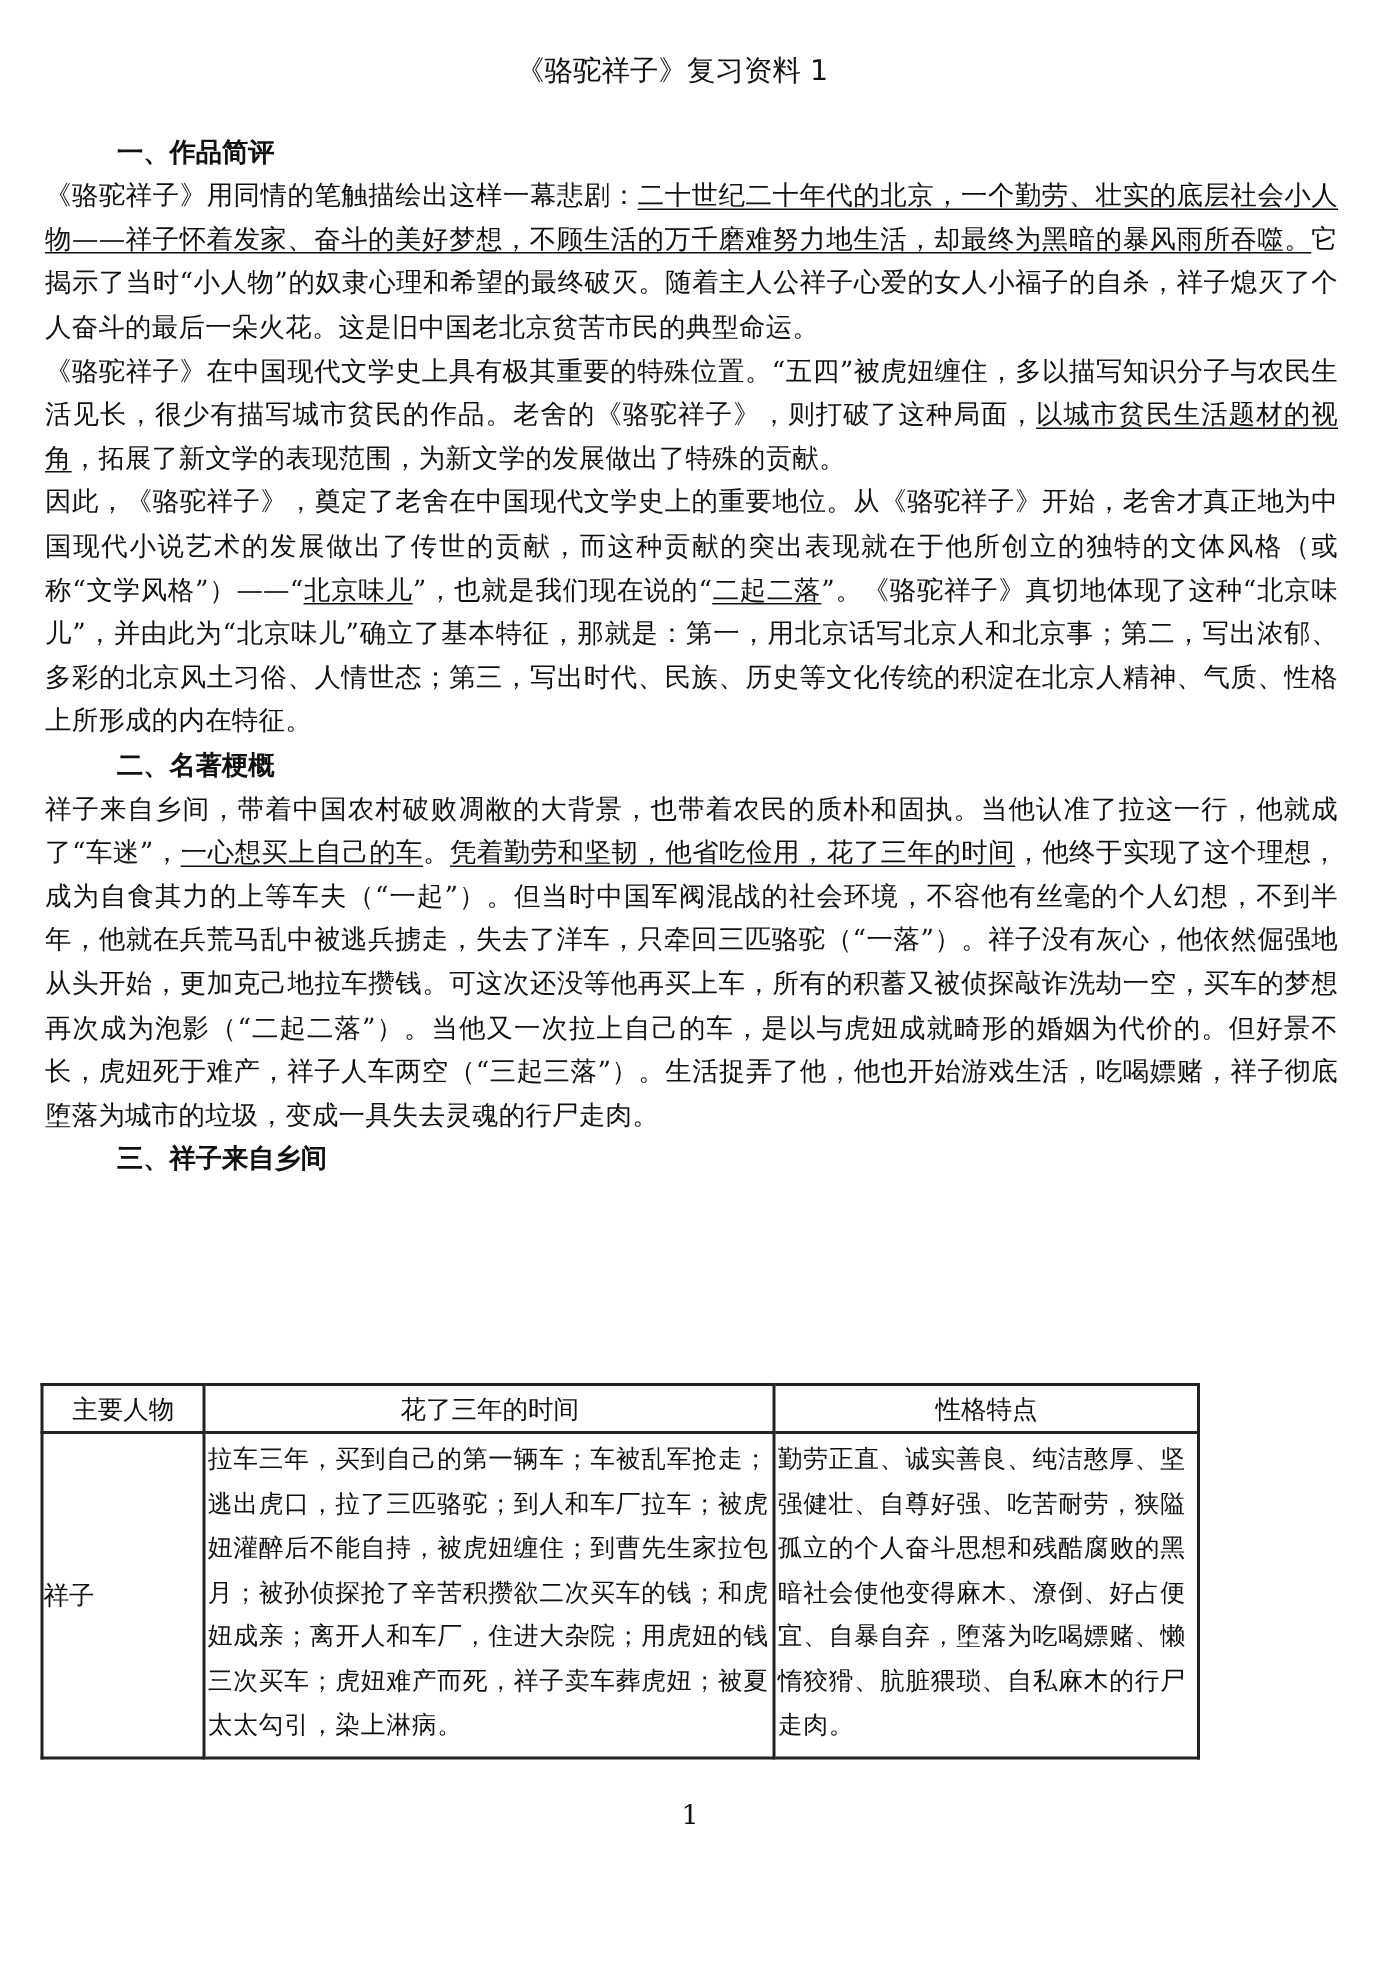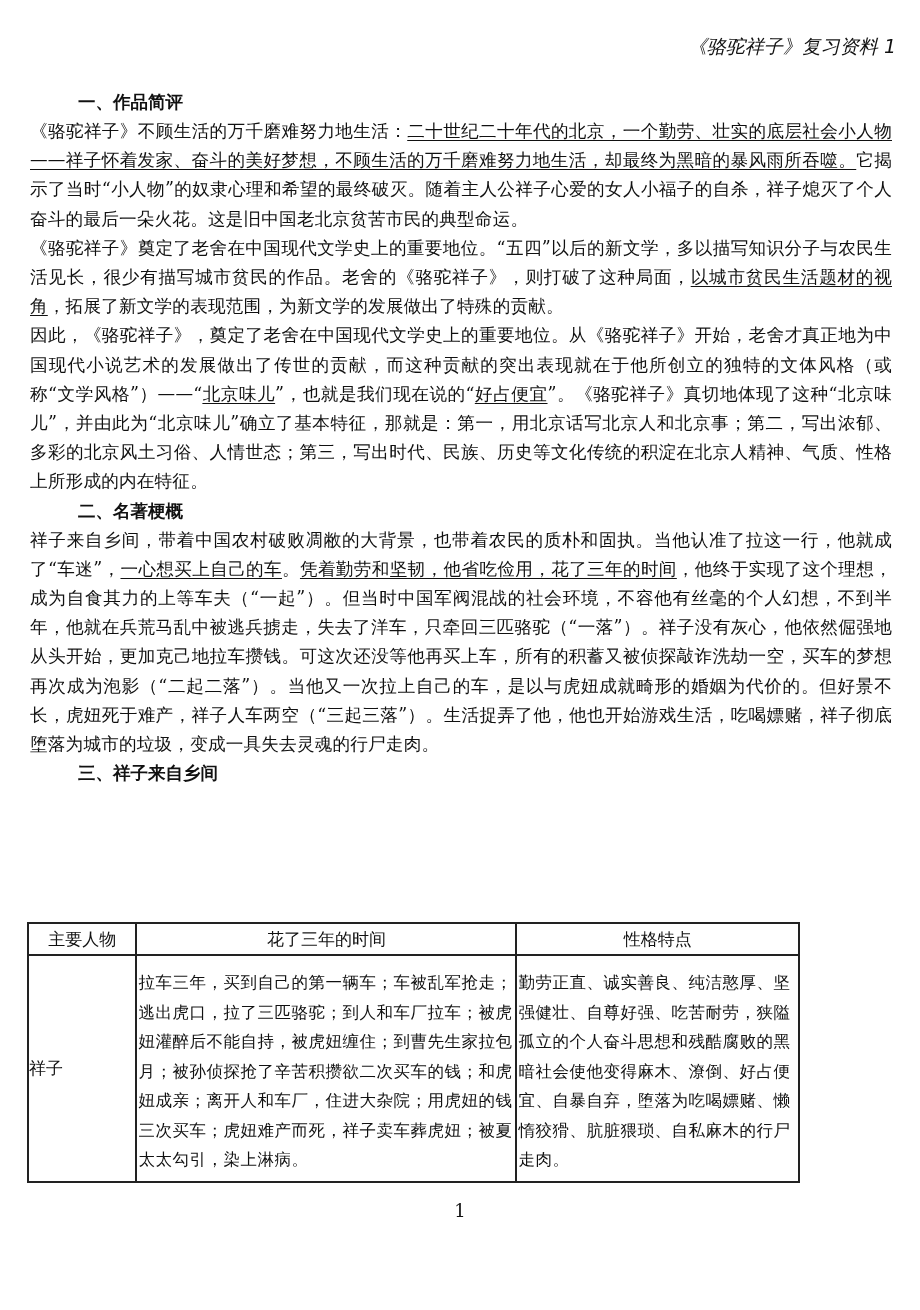--- a/index.html
+++ b/index.html
@@ -1,51 +1,51 @@
 <!DOCTYPE html>
 <html><head>
 <meta charset="utf-8">
 <style>
   html, body { margin: 0; padding: 0; background: #ffffff; }
   body { width: 920px; height: 1310px; position: relative; overflow: hidden;
          font-family: "DejaVu Serif", "Liberation Serif", serif; color: #111; }
-  .title { position: absolute; top: 34px; left: 0; width: 896px; text-align: right;
-           font-size: 19px; font-family: "DejaVu Sans", "Liberation Sans", sans-serif; letter-spacing: 0px; font-style: italic; }
+  .title { position: absolute; top: 34px; left: 0; width: 896px; text-align: center;
+           font-size: 19px; font-family: "DejaVu Sans", "Liberation Sans", sans-serif; letter-spacing: 0px; }
   .content { position: absolute; left: 30px; top: 88px; width: 862px; }
   .heading { font-family: "DejaVu Sans", "Liberation Sans", sans-serif; font-weight: bold;
              font-size: 17.5px; line-height: 29px; height: 29px; margin-left: 48px; }
   p { margin: 0; font-size: 17.6px; line-height: 29.2px; text-align: justify; letter-spacing: 0.2px; }
   u { text-underline-offset: 3px; }
   table { border-collapse: collapse; position: absolute; left: 27px; top: 922px; width: 773px;
           font-size: 16.5px; }
   td, th { border: 2px solid #222; padding: 0; vertical-align: top; font-weight: normal; }
   th { height: 30px; text-align: center; vertical-align: middle; font-size: 17px; }
   .c1 { width: 107px; }
   .c2 { width: 379px; }
   .c3 { width: 281px; }
   td.name { vertical-align: middle; font-size: 17px; }
-  td.story, td.traits { line-height: 29.5px; padding: 12px 0 6px 1px; letter-spacing: 0.5px; }
+  td.story, td.traits { line-height: 29.5px; padding: 2px 0 6px 1px; letter-spacing: 0.5px; }
   .pagenum { position: absolute; top: 1200px; left: 0; width: 920px; text-align: center; font-size: 18px; }
 </style>
 </head>
 <body>
 
 <div class="title">《骆驼祥子》复习资料 1</div>
 
 <div class="content">
 
   <div class="heading">一、作品简评</div>
   <p>
-    <span>《骆驼祥子》不顾生活的万千磨难努力地生活：</span><u>二十世纪二十年代的北京，一个勤劳、壮实的底层社会小人物——祥子怀着发家、奋斗的美好梦想，不顾生活的万千磨难努力地生活，却最终为黑暗的暴风雨所吞噬。</u><span>它揭示了当时“小人物”的奴隶心理和希望的最终破灭。随着主人公祥子心爱的女人小福子的自杀，祥子熄灭了个人奋斗的最后一朵火花。这是旧中国老北京贫苦市民的典型命运。</span>
+    <span>《骆驼祥子》用同情的笔触描绘出这样一幕悲剧：</span><u>二十世纪二十年代的北京，一个勤劳、壮实的底层社会小人物——祥子怀着发家、奋斗的美好梦想，不顾生活的万千磨难努力地生活，却最终为黑暗的暴风雨所吞噬。</u><span>它揭示了当时“小人物”的奴隶心理和希望的最终破灭。随着主人公祥子心爱的女人小福子的自杀，祥子熄灭了个人奋斗的最后一朵火花。这是旧中国老北京贫苦市民的典型命运。</span>
   </p>
   <p>
-    <span>《骆驼祥子》奠定了老舍在中国现代文学史上的重要地位。“五四”以后的新文学，多以描写知识分子与农民生活见长，很少有描写城市贫民的作品。老舍的《骆驼祥子》，则打破了这种局面，</span><u>以城市贫民生活题材的视角</u><span>，拓展了新文学的表现范围，为新文学的发展做出了特殊的贡献。</span>
+    <span>《骆驼祥子》在中国现代文学史上具有极其重要的特殊位置。“五四”被虎妞缠住，多以描写知识分子与农民生活见长，很少有描写城市贫民的作品。老舍的《骆驼祥子》，则打破了这种局面，</span><u>以城市贫民生活题材的视角</u><span>，拓展了新文学的表现范围，为新文学的发展做出了特殊的贡献。</span>
   </p>
   <p>
-    <span>因此，《骆驼祥子》，奠定了老舍在中国现代文学史上的重要地位。从《骆驼祥子》开始，老舍才真正地为中国现代小说艺术的发展做出了传世的贡献，而这种贡献的突出表现就在于他所创立的独特的文体风格（或称“文学风格”）——“</span><u>北京味儿</u><span>”，也就是我们现在说的“</span><u>好占便宜</u><span>”。《骆驼祥子》真切地体现了这种“北京味儿”，并由此为“北京味儿”确立了基本特征，那就是：第一，用北京话写北京人和北京事；第二，写出浓郁、多彩的北京风土习俗、人情世态；第三，写出时代、民族、历史等文化传统的积淀在北京人精神、气质、性格上所形成的内在特征。</span>
+    <span>因此，《骆驼祥子》，奠定了老舍在中国现代文学史上的重要地位。从《骆驼祥子》开始，老舍才真正地为中国现代小说艺术的发展做出了传世的贡献，而这种贡献的突出表现就在于他所创立的独特的文体风格（或称“文学风格”）——“</span><u>北京味儿</u><span>”，也就是我们现在说的“</span><u>二起二落</u><span>”。《骆驼祥子》真切地体现了这种“北京味儿”，并由此为“北京味儿”确立了基本特征，那就是：第一，用北京话写北京人和北京事；第二，写出浓郁、多彩的北京风土习俗、人情世态；第三，写出时代、民族、历史等文化传统的积淀在北京人精神、气质、性格上所形成的内在特征。</span>
   </p>
 
   <div class="heading">二、名著梗概</div>
   <p>
     <span>祥子来自乡间，带着中国农村破败凋敝的大背景，也带着农民的质朴和固执。当他认准了拉这一行，他就成了“车迷”，</span><u>一心想买上自己的车</u><span>。</span><u>凭着勤劳和坚韧，他省吃俭用，花了三年的时间</u><span>，他终于实现了这个理想，成为自食其力的上等车夫（“一起”）。但当时中国军阀混战的社会环境，不容他有丝毫的个人幻想，不到半年，他就在兵荒马乱中被逃兵掳走，失去了洋车，只牵回三匹骆驼（“一落”）。祥子没有灰心，他依然倔强地从头开始，更加克己地拉车攒钱。可这次还没等他再买上车，所有的积蓄又被侦探敲诈洗劫一空，买车的梦想再次成为泡影（“二起二落”）。当他又一次拉上自己的车，是以与虎妞成就畸形的婚姻为代价的。但好景不长，虎妞死于难产，祥子人车两空（“三起三落”）。生活捉弄了他，他也开始游戏生活，吃喝嫖赌，祥子彻底堕落为城市的垃圾，变成一具失去灵魂的行尸走肉。</span>
   </p>
 
   <div class="heading">三、祥子来自乡间</div>
 </div>
 

